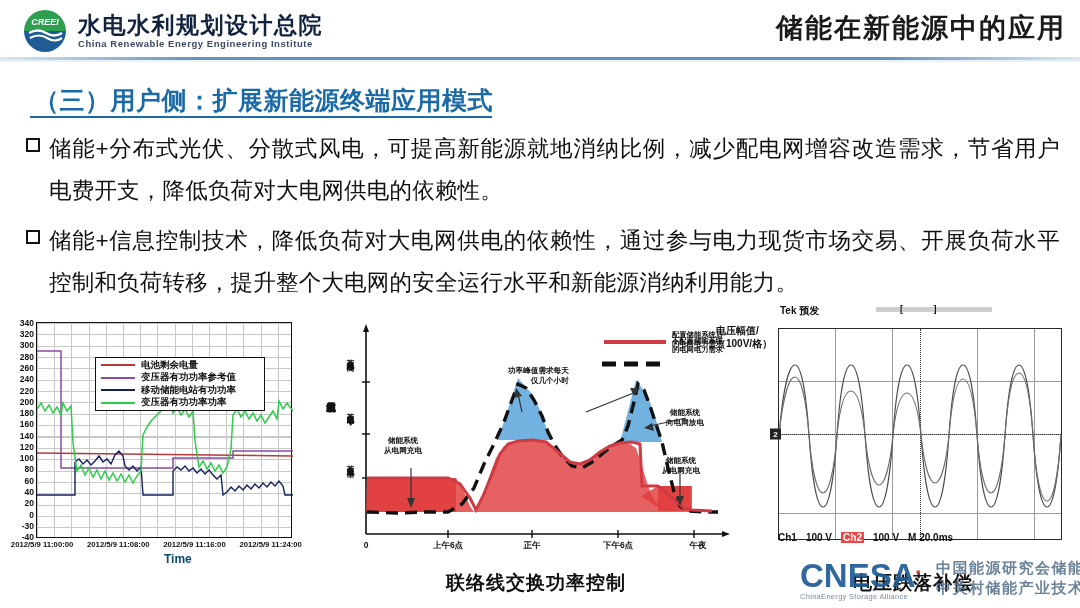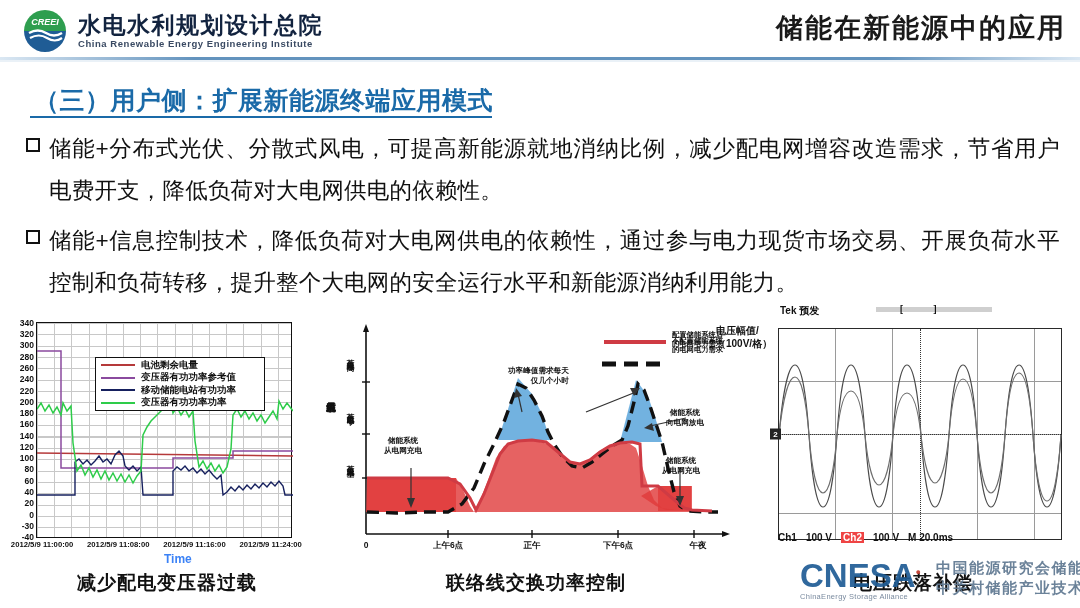--- a/index.html
+++ b/index.html
@@ -86,21 +86,21 @@
     font-size: 8.5px; font-weight: bold; color: #111; line-height: 8px;
     white-space: nowrap; transform: translateY(-50%);
   }
   .fig1 .xtick {
     position: absolute; top: 100%; margin-top: 3px;
     font-size: 7.7px; font-weight: bold; color: #111; white-space: nowrap;
     transform: translateX(-50%);
   }
   .fig1 .xaxis-title {
     position: absolute; left: 158px; top: 236px; font-size: 12px;
-    font-weight: bold; color: #3b82f6;
+    font-weight: bold; color: #0c4a6e;
   }
   .fig1 .legend {
     position: absolute; left: 58px; top: 34px; width: 170px;
     border: 1.5px solid #111; background: #fff; padding: 1px 5px;
   }
   .fig1 .lg-row { display: flex; align-items: center; height: 12.5px; }
   .fig1 .lg-swatch { width: 34px; height: 2px; margin-right: 6px; flex: 0 0 auto; }
   .fig1 .lg-label { font-size: 9.5px; font-weight: bold; color: #111; white-space: nowrap; }
   .fig1 svg.series { position: absolute; left: 0; top: 0; }
 
@@ -294,21 +294,20 @@
             <div class="lg-swatch" style="background:#16205e"></div>
             <div class="lg-label">移动储能电站有功功率</div>
           </div>
           <div class="lg-row">
             <div class="lg-swatch" style="background:#2ecc4a"></div>
             <div class="lg-label">变压器有功功率功率</div>
           </div>
         </div>
       </div>
       <div class="xaxis-title">Time</div>
-      <div class="fig-caption" style="left:0;top:254px;width:322px;">减少配电变压器过载</div>
     </div>
 
     <div class="figure fig2">
       <svg width="400" height="250" viewBox="0 0 400 250">
 
         <line x1="30" y1="14" x2="30" y2="218" stroke="#111" stroke-width="1.6"></line>
         <polygon points="30,8 27,16 33,16" fill="#111"></polygon>
         <line x1="30" y1="218" x2="388" y2="218" stroke="#111" stroke-width="1.6"></line>
         <polygon points="394,218 386,215 386,221" fill="#111"></polygon>
 

